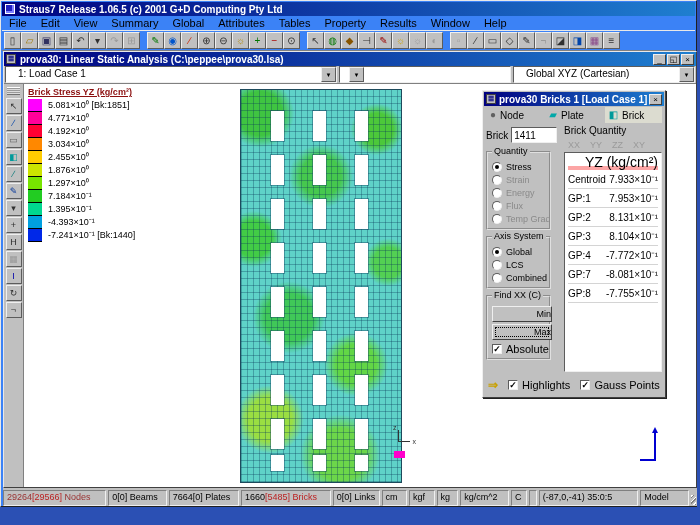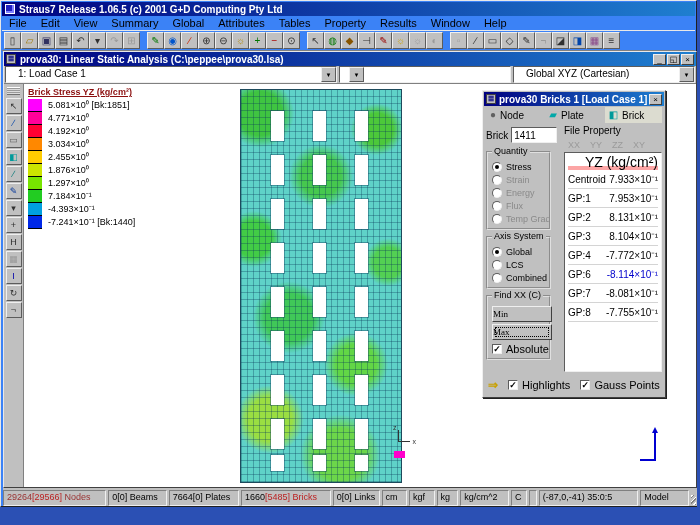--- a/index.html
+++ b/index.html
@@ -114,21 +114,21 @@
   .grp { position:relative; border:2px groove #e0e0e0; margin:6px 11px 4px 0; padding:7px 3px 3px 4px; }
   .grp-label { position:absolute; top:-7px; left:4px; background:#c0c0c0; font-size:9px; padding:0 2px; }
   .radio-row { display:flex; align-items:center; height:13px; gap:4px; }
   .radio { width:10px; height:10px; border-radius:50%; background:#fff; flex:none;
            border:1px solid; border-color:#5c5c5c #efefef #efefef #5c5c5c; position:relative; }
   .radio .dot { position:absolute; left:2px; top:2px; width:4px; height:4px; border-radius:50%; }
   .radio-label { font-size:9px; white-space:nowrap; }
 
   .btn95 { display:block; width:60px; height:16px; margin:2px auto; background:#c0c0c0;
            border:1px solid; border-color:#efefef #404040 #404040 #efefef;
-           font-size:9px; text-align:left; padding:0; font-family:Liberation Serif, serif; }
+           font-size:9px; text-align:right; padding:0; font-family:Liberation Sans, sans-serif; }
   .btn-focus { outline:1px dotted #000; outline-offset:-4px; }
 
   .cb { display:flex; align-items:center; gap:4px; }
   .cbbox { width:10px; height:10px; background:#fff; flex:none;
            border:1px solid; border-color:#5c5c5c #efefef #efefef #5c5c5c;
            font-size:9px; line-height:9px; text-align:center; font-weight:bold; }
   .cb-label { font-size:11px; white-space:nowrap; }
 
   .prop-label { font-size:10px; height:13px; }
   .comp-row { display:flex; gap:10px; height:14px; align-items:center; padding-left:4px; }
@@ -360,20 +360,24 @@
           <div class="lrow">
             <span class="lswatch" style="background: rgb(119, 228, 0);"></span>
             <span class="llabel">1.297×10⁰</span>
           </div>
 
           <div class="lrow">
             <span class="lswatch" style="background: rgb(34, 204, 34);"></span>
             <span class="llabel">7.184×10⁻¹</span>
           </div>
 
+          <div class="lrow">
+            <span class="lswatch" style="background: rgb(0, 216, 144);"></span>
+            <span class="llabel">1.395×10⁻¹</span>
+          </div>
 
           <div class="lrow">
             <span class="lswatch" style="background: rgb(0, 160, 224);"></span>
             <span class="llabel">-4.393×10⁻¹</span>
           </div>
 
           <div class="lrow">
             <span class="lswatch" style="background: rgb(0, 40, 232);"></span>
             <span class="llabel">-7.241×10⁻¹ [Bk:1440]</span>
           </div>
@@ -525,21 +529,21 @@
               <button class="btn95">Min</button>
               <button class="btn95 btn-focus">Max</button>
               <span class="cb" style="margin-top:3px">
                 <span class="cbbox"><span>✓</span></span>
                 <span class="cb-label">Absolute</span>
               </span>
             </div>
           </div>
 
           <div class="dcol-right">
-            <div class="prop-label">File Property</div>
+            <div class="prop-label">Brick Quantity</div>
             <div class="comp-row">
               <span class="comp">XX</span>
 
               <span class="comp">YY</span>
 
               <span class="comp">ZZ</span>
 
               <span class="comp">XY</span>
             </div>
             <div class="vtable">
@@ -564,24 +568,20 @@
                   <span class="vlabel">GP:3</span>
                   <span class="vvalue" style="color: rgb(0, 0, 0);">8.104×10⁻¹</span>
                 </div>
 
                 <div class="vrow">
                   <span class="vlabel">GP:4</span>
                   <span class="vvalue" style="color: rgb(0, 0, 0);">-7.772×10⁻¹</span>
                 </div>
 
 
-                <div class="vrow">
-                  <span class="vlabel">GP:6</span>
-                  <span class="vvalue" style="color: rgb(0, 0, 204);">-8.114×10⁻¹</span>
-                </div>
 
                 <div class="vrow">
                   <span class="vlabel">GP:7</span>
                   <span class="vvalue" style="color: rgb(0, 0, 0);">-8.081×10⁻¹</span>
                 </div>
 
                 <div class="vrow">
                   <span class="vlabel">GP:8</span>
                   <span class="vvalue" style="color: rgb(0, 0, 0);">-7.755×10⁻¹</span>
                 </div>

